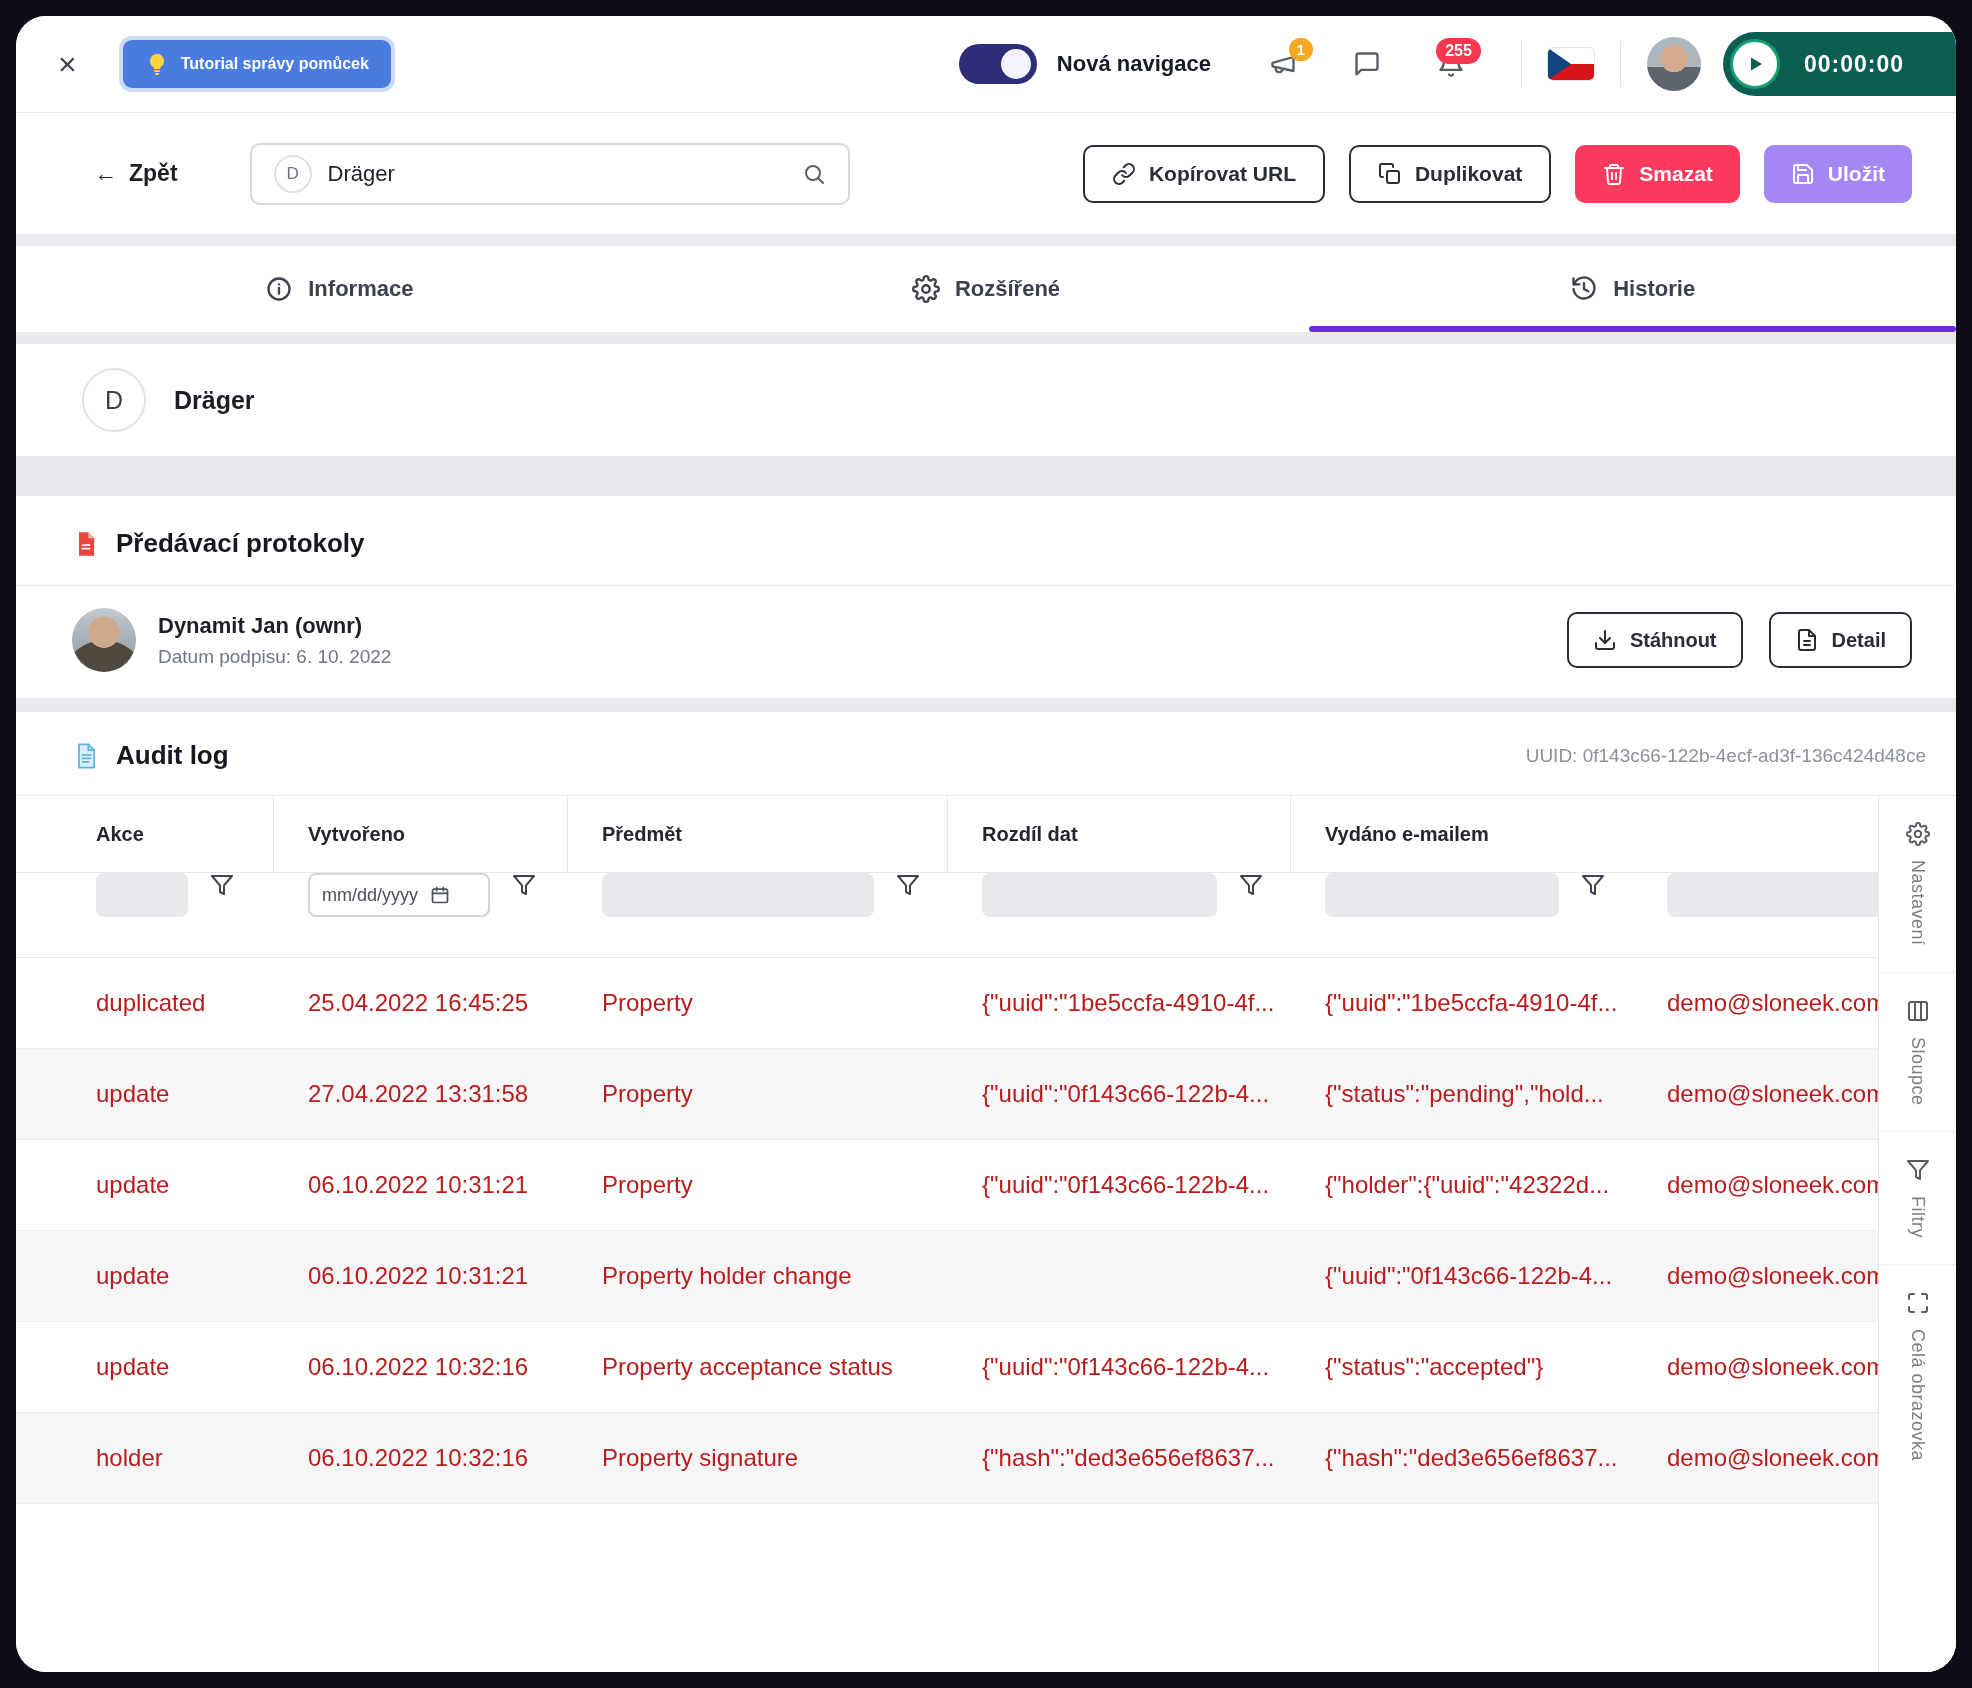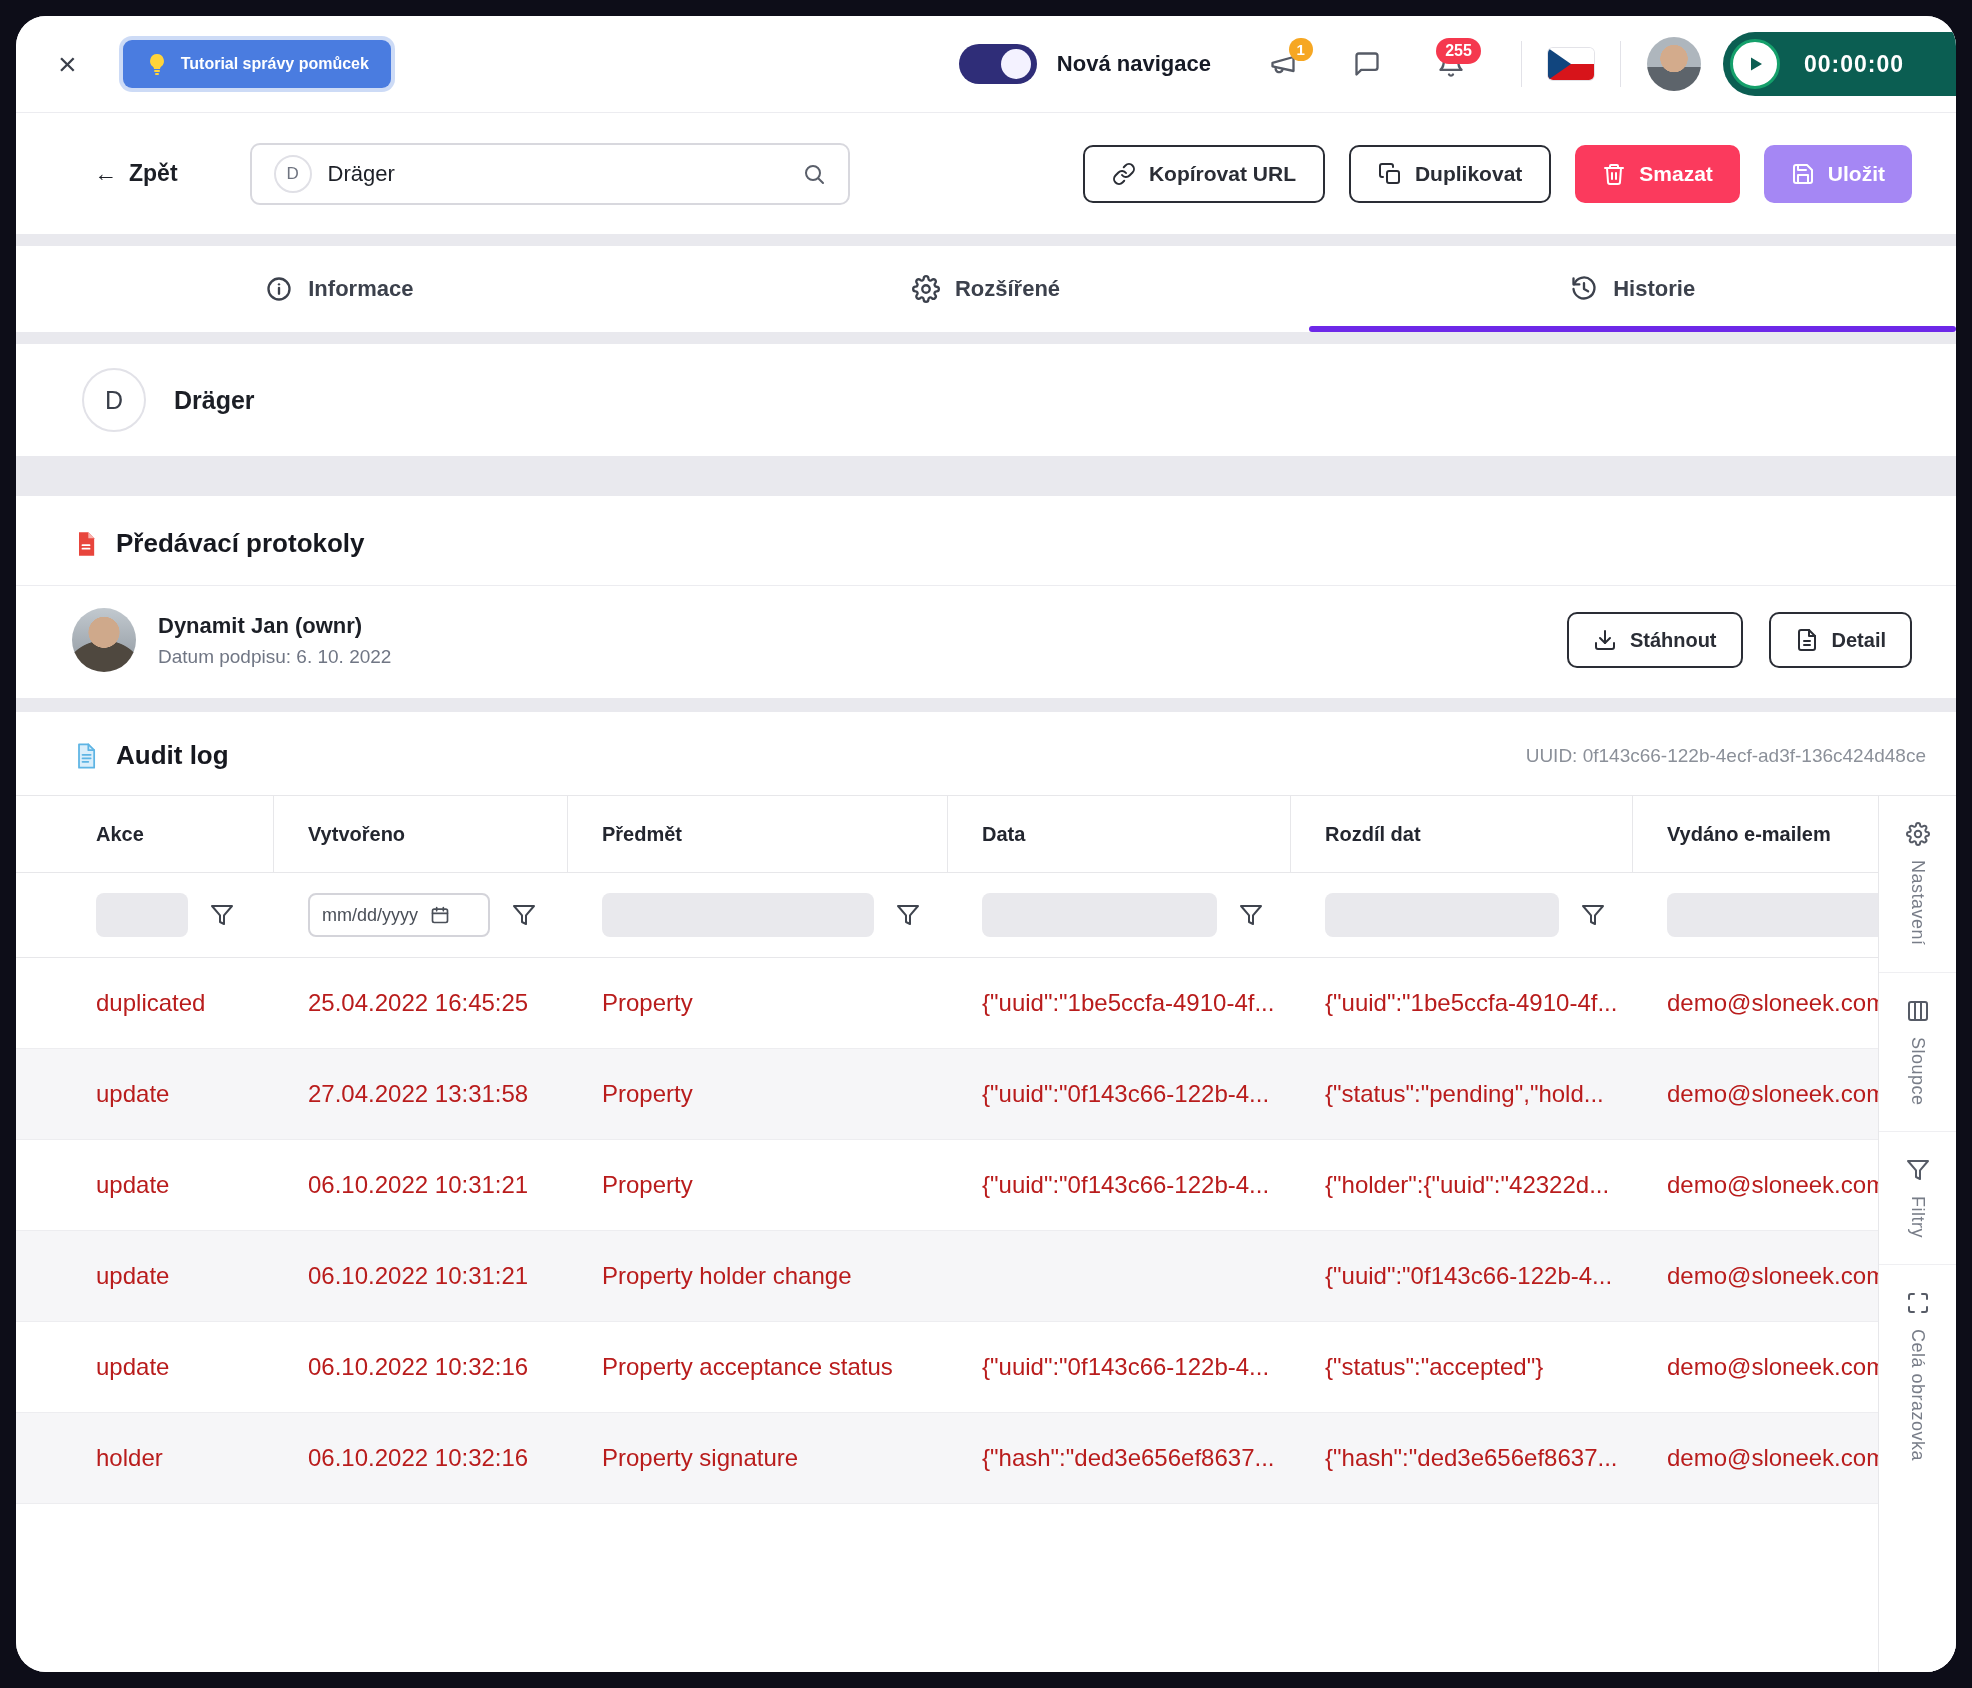--- a/index.html
+++ b/index.html
@@ -62,21 +62,21 @@
 .audit-head{display:flex;align-items:center;justify-content:space-between;padding:28px 30px 24px 56px}
 .uuid{font-size:19px;color:#8b9099}
 .table-zone{flex:1;display:flex;border-top:1px solid #e7e7ea;min-height:0}
 .table{flex:1;min-width:0}
 .grid{display:grid;grid-template-columns:258px 294px 380px 343px 342px 1fr}
 .thead{border-bottom:1px solid #e7e7ea}
 .th{height:76px;display:flex;align-items:center;padding-left:34px;font-size:20px;font-weight:600;color:#23262f;border-right:1px solid #e7e7ea}
 .th:first-child{padding-left:80px}
 .th:last-child{border-right:none}
 .tfilter{border-bottom:1px solid #e7e7ea}
-.tf{height:84px;display:flex;align-items:center;gap:22px;padding-left:34px;padding-right:28px}
+.tf{height:84px;display:flex;align-items:flex-start;gap:22px;padding-left:34px;padding-right:28px}
 .tf:first-child{padding-left:80px}
 .f-input{height:44px;border-radius:8px;border:none;background:#e9e9ed;flex:1;min-width:0;font-size:18px;padding:0 14px;font-family:inherit;outline:none}
 .f-input.small{flex:0 0 92px}
 .date-box{height:44px;border-radius:8px;background:#fff;border:2px solid #d4d4da;display:flex;align-items:center;gap:12px;padding:0 12px;font-size:18px;color:#4a4f58;flex:0 0 182px;cursor:pointer;white-space:nowrap}
 .funnel{color:#3f444e;cursor:pointer;display:flex}
 .tr{border-bottom:1px solid #ededf0}
 .tr.alt{background:#f6f6f8}
 .td{height:90px;display:flex;align-items:center;padding-left:34px;padding-right:18px;font-size:24px;color:#b91c1c;white-space:nowrap;overflow:hidden}
 .td:first-child{padding-left:80px}
 
@@ -283,21 +283,20 @@
       <div class="uuid">UUID: 0f143c66-122b-4ecf-ad3f-136c424d48ce</div>
     </div>
 
     <div class="table-zone">
       <div class="table">
 
         <div class="grid thead">
           <div class="th">Akce</div>
           <div class="th">Vytvořeno</div>
           <div class="th">Předmět</div>
-          <div class="th">Data</div>
           <div class="th">Rozdíl dat</div>
           <div class="th">Vydáno e-mailem</div>
         </div>
 
         <div class="grid tfilter">
           <div class="tf">
             <input class="f-input small" style="">
             <span class="funnel">
                 <svg class="ic" viewBox="0 0 24 24">
                   <path d="M22 3H2l8 9.46V19l4 2v-8.54z"></path>

